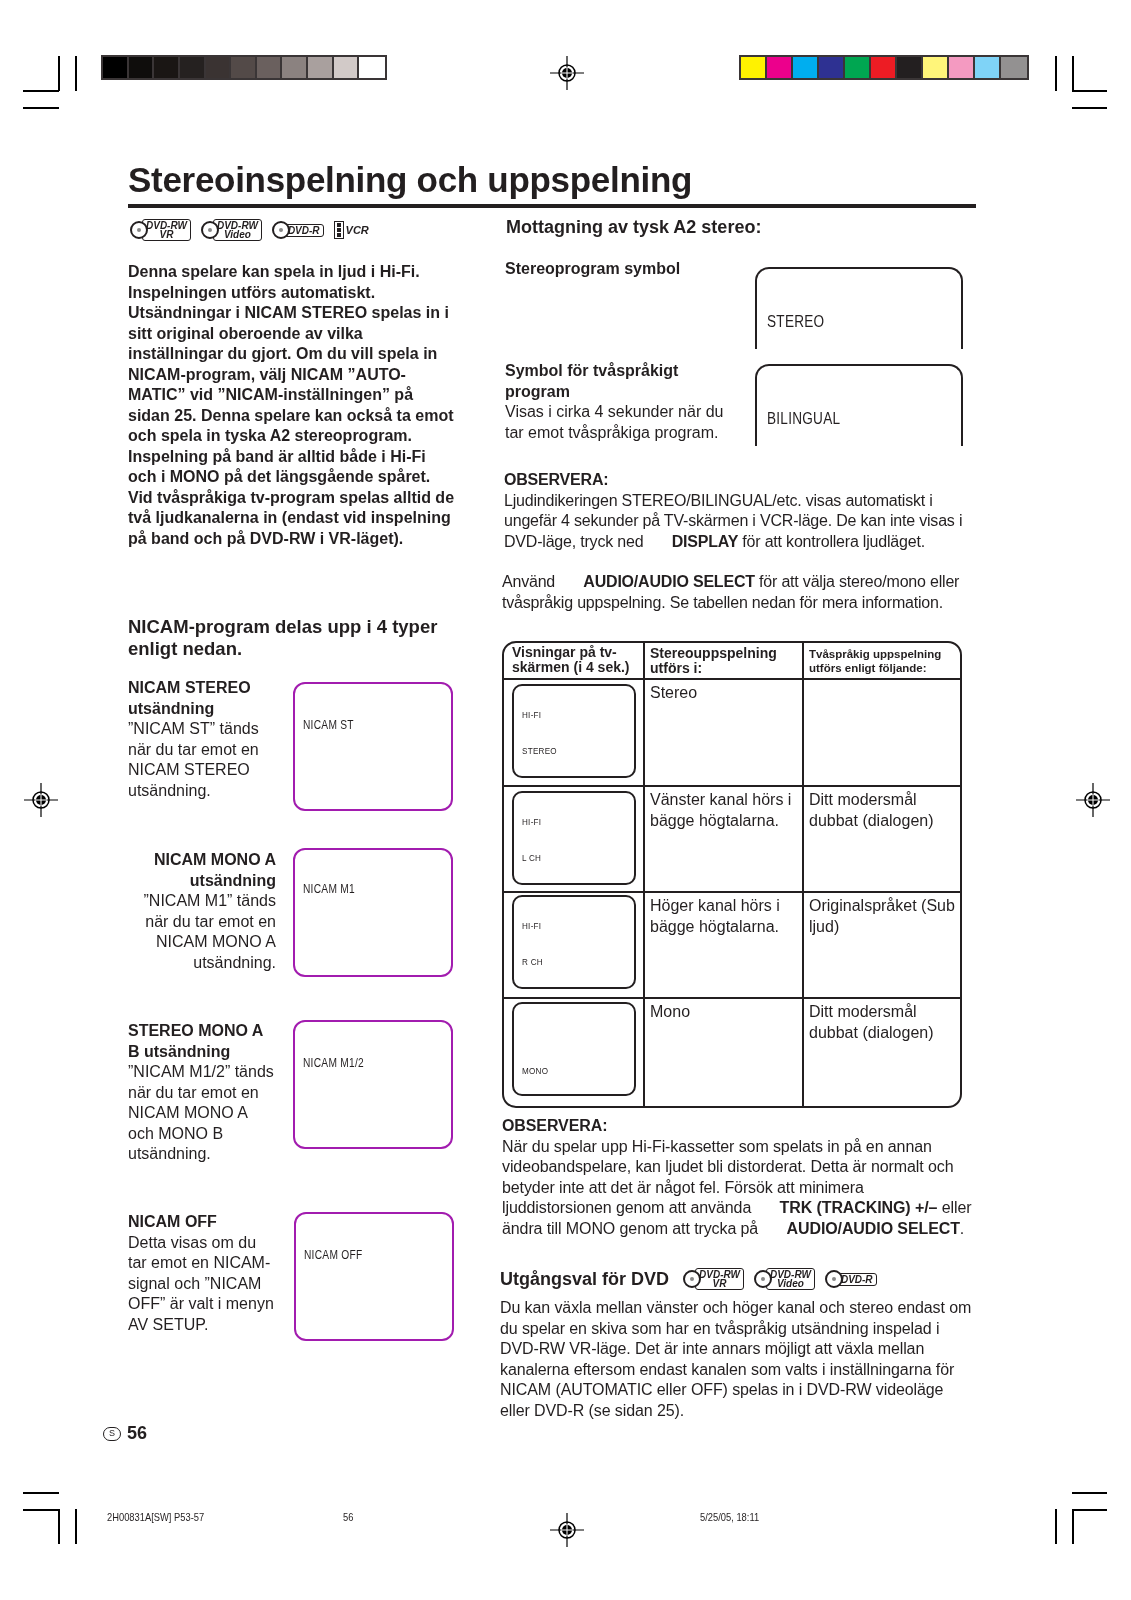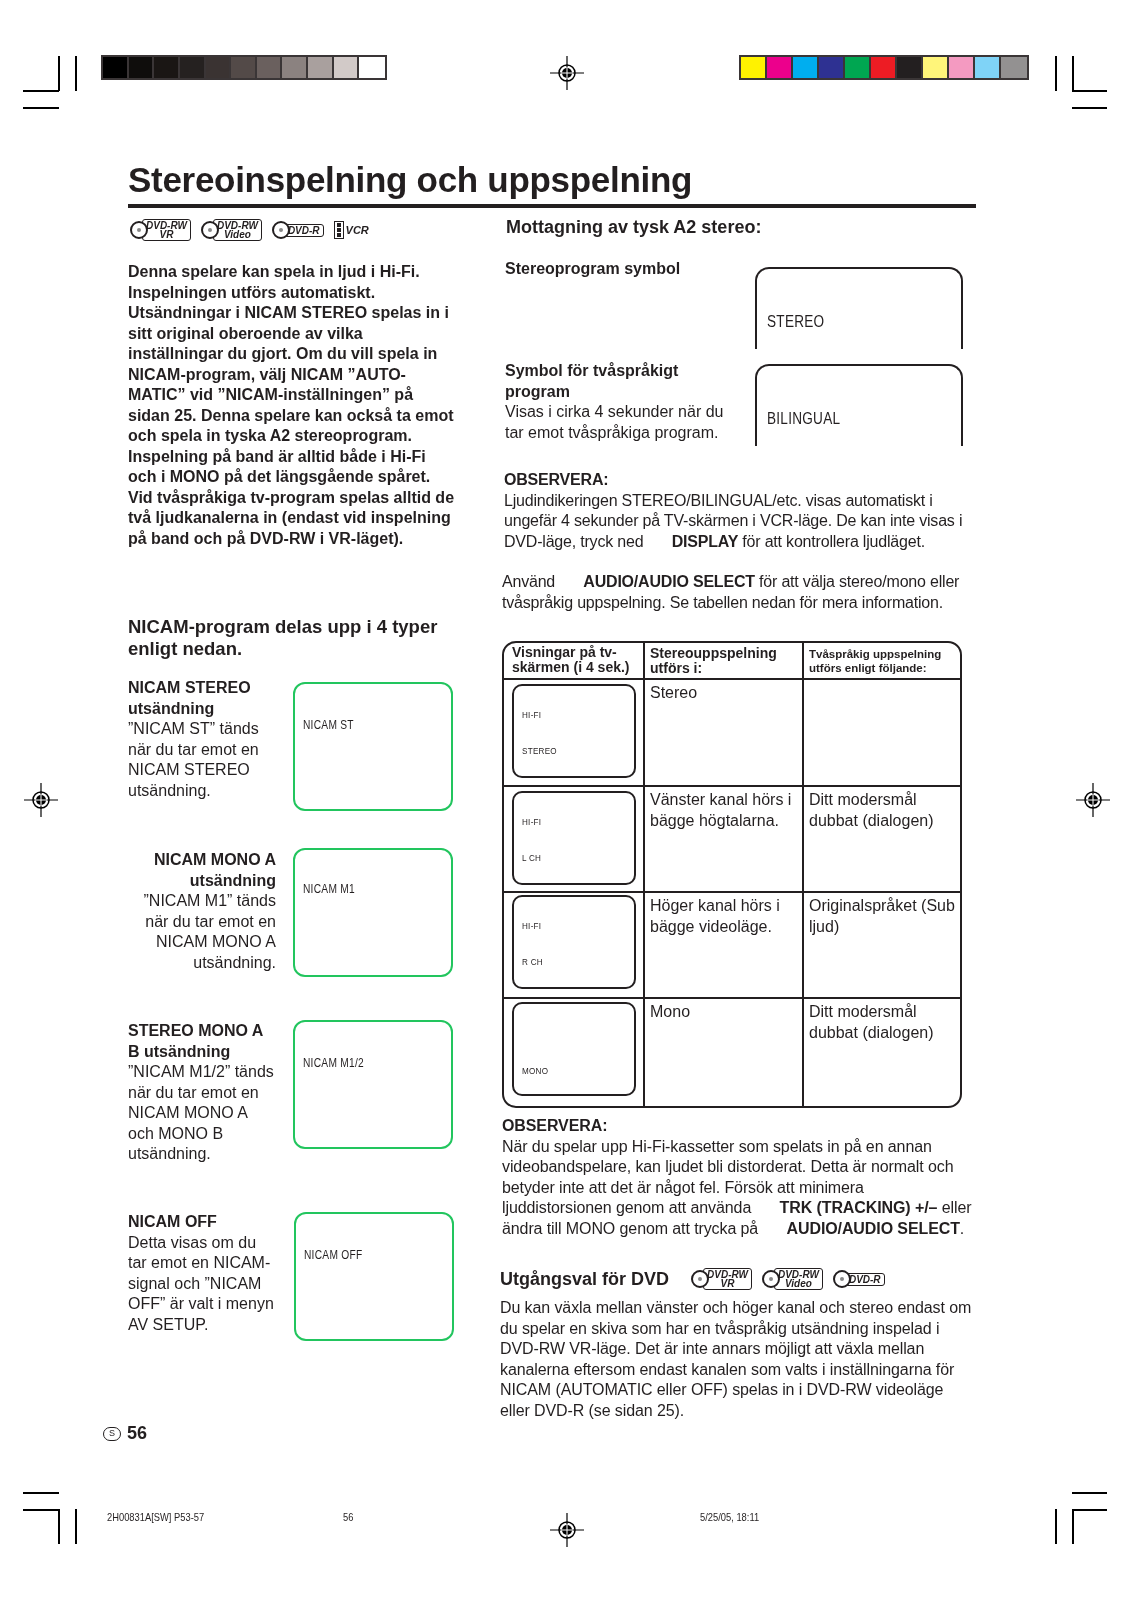--- a/index.html
+++ b/index.html
@@ -23,21 +23,21 @@
   .disc { width: 18px; height: 18px; border: 2px solid #231f20; border-radius: 50%; margin-right: -6px; background: #fff; position: relative; }
   .disc::after { content:""; position:absolute; left:5px; top:5px; width:4px; height:4px; border-radius:50%; background:#888; }
   .badge-txt { border: 1.5px solid #231f20; border-radius: 3px; padding: 1px 3px; background: #fff; text-align: center; }
   .vcr-box { width: 10px; height: 18px; border: 1.5px solid #231f20; margin-right: 2px; display:flex; flex-direction:column; justify-content:space-around; align-items:center; }
   .vcr-box i { display:block; width:4px; height:4px; background:#231f20; }
 
   .bold-para { position: absolute; left: 128px; top: 262px; width: 330px; font-size: 16px; font-weight: bold; line-height: 20.5px; color: #231f20; }
   .h2 { position: absolute; font-size: 18.5px; font-weight: bold; line-height: 22px; }
   .item-h { font-size: 16px; font-weight: bold; line-height: 20.5px; }
   .item-t { font-size: 16px; line-height: 20.5px; }
-  .tv { position: absolute; border: 2px solid #22c55e; border-radius: 12px; background: #fff; }
+  .tv { position: absolute; border: 2px solid #a21caf; border-radius: 12px; background: #fff; }
   .tv-label { position: absolute; font-family: "Liberation Sans Narrow", "Liberation Sans", sans-serif; font-size: 12px; letter-spacing: 0.3px; transform: scaleX(0.85); transform-origin: left; }
   .tv-open { position: absolute; border: 2px solid #231f20; border-bottom: none; border-radius: 14px 14px 0 0; background: #fff; }
 
   .rpara { position: absolute; font-size: 16px; line-height: 20.5px; }
   .rpara b { font-weight: bold; margin-left: 24px; }
 
   
   .tbl { position: absolute; left: 502px; top: 641px; width: 460px; height: 467px; border: 2px solid #231f20; border-radius: 14px; overflow: hidden; }
   .tbl .col { position: absolute; top: 0; bottom: 0; width: 1.5px; background: #231f20; }
   .tbl .row { position: absolute; left: 0; right: 0; height: 1.5px; background: #231f20; }
@@ -251,37 +251,37 @@
     <div class="mini-label" style="top:24px;">HI-FI</div>
     <div class="mini-label" style="top:60px;">L CH</div>
   </div>
   <div class="td" style="left:146px; top:147px; width:150px;">Vänster kanal hörs i bägge högtalarna.</div>
   <div class="td" style="left:305px; top:147px; width:155px;">Ditt modersmål dubbat (dialogen)</div>
 
   <div class="mini-tv" style="top:252px;">
     <div class="mini-label" style="top:24px;">HI-FI</div>
     <div class="mini-label" style="top:60px;">R CH</div>
   </div>
-  <div class="td" style="left:146px; top:253px; width:150px;">Höger kanal hörs i bägge videoläge.</div>
+  <div class="td" style="left:146px; top:253px; width:150px;">Höger kanal hörs i bägge högtalarna.</div>
   <div class="td" style="left:305px; top:253px; width:155px;">Originalspråket (Sub ljud)</div>
 
   <div class="mini-tv" style="top:359px;">
     <div class="mini-label" style="top:24px;"></div>
     <div class="mini-label" style="top:62px;">MONO</div>
   </div>
   <div class="td" style="left:146px; top:359px; width:150px;">Mono</div>
   <div class="td" style="left:305px; top:359px; width:155px;">Ditt modersmål dubbat (dialogen)</div>
 </div>
 
 <div class="rpara" style="left:502px; top:1116px; width:475px; letter-spacing:-0.1px;">
   <div class="item-h">OBSERVERA:</div>
   <div><span>När du spelar upp Hi-Fi-kassetter som spelats in på en annan videobandspelare, kan ljudet bli distorderat. Detta är normalt och betyder inte att det är något fel. Försök att minimera ljuddistorsionen genom att använda </span><b>TRK (TRACKING) +/–</b><span> eller ändra till MONO genom att trycka på </span><b>AUDIO/AUDIO SELECT</b><span>.</span></div>
 </div>
 
-<div class="abs" style="left:500px; top:1268px; display:flex; align-items:flex-end; gap:22px;">
+<div class="abs" style="left:500px; top:1268px; display:flex; align-items:flex-end; gap:14px;">
   <div class="h2" style="position:static; font-size:18px;">Utgångsval för DVD</div>
   <div class="badges" style="position:static;">
     <div class="badge">
         <div class="disc"></div>
         <div class="badge-txt">
           <div>DVD-RW</div>
           <div>VR</div>
         </div>
       </div>
     <div class="badge">

